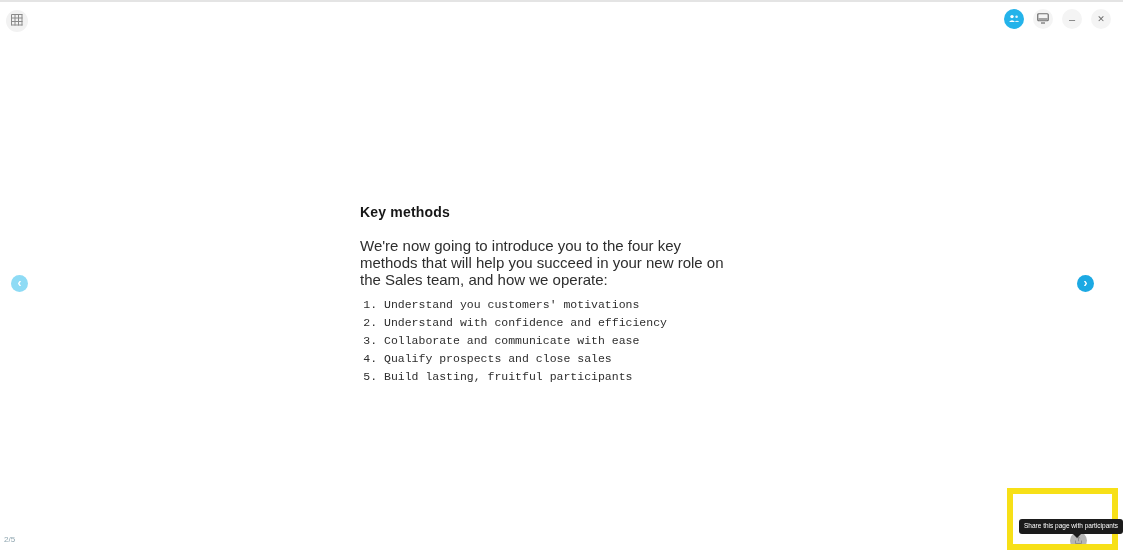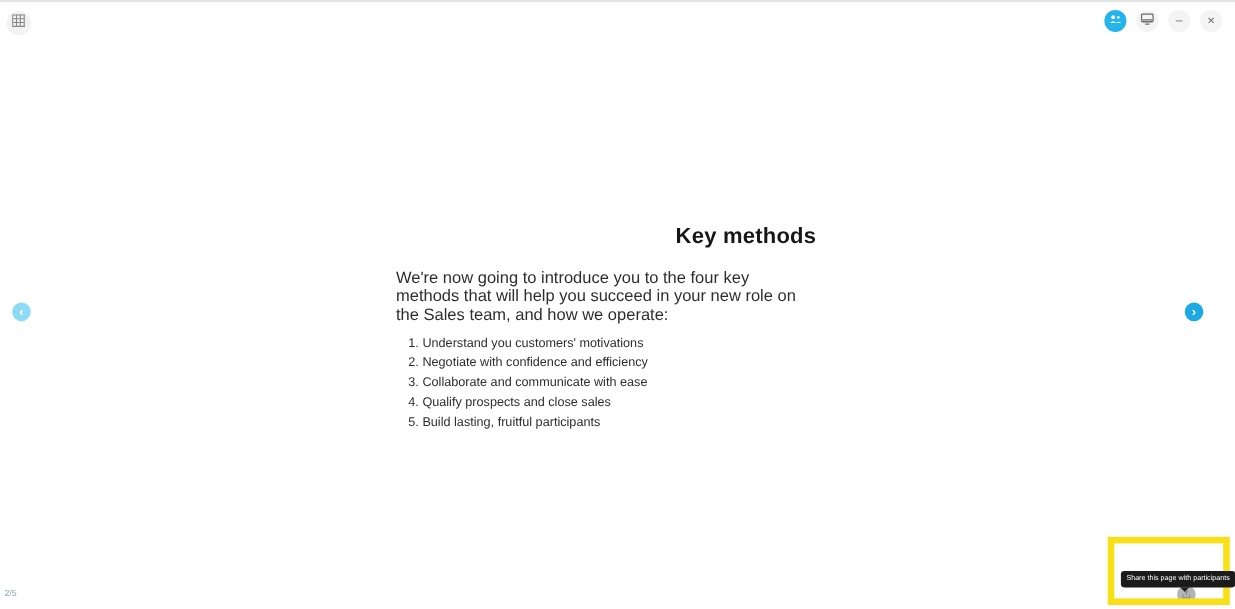--- a/index.html
+++ b/index.html
@@ -31,26 +31,26 @@
     color: #6d6d6d; font-size: 11px; line-height: 1; cursor: pointer;
   }
   .ctrl.badge { background: #24b3ea; color: #ffffff; }
 
   
   .slide {
     position: absolute; left: 360px; top: 202px; width: 382px;
     color: #2b2b2b;
   }
   .slide h1 {
-    font-size: 20px; font-weight: bold; color: #171717;
-    letter-spacing: 0.2px; margin-bottom: 17px; text-align: right;
+    font-size: 14px; font-weight: bold; color: #171717;
+    letter-spacing: 0.2px; margin-bottom: 17px;
   }
   .slide p { font-size: 15px; line-height: 17px; color: #2e2e2e; }
   .slide ol { margin: 10px 0 0 0; padding-left: 24px; font-size: 11.5px; color: #2e2e2e; }
-  .slide ol li { margin-bottom: 3.5px; line-height: 14.5px; }
+  .slide ol li { margin-bottom: 3.5px; line-height: 14.5px; font-family: Liberation Mono, monospace; }
 
   
   .nav-arrow {
     position: absolute; top: 273px;
     width: 17px; height: 17px; border-radius: 50%;
     display: flex; align-items: center; justify-content: center;
     color: #ffffff; font-size: 12px; font-weight: bold; line-height: 1;
     cursor: pointer; padding-bottom: 1px;
   }
   .nav-prev { left: 11px; background: #8edbf5; }
@@ -139,21 +139,21 @@
     <div class="ctrl">
       <span style="font-size:9px;">✕</span>
     </div>
   </div>
 
   <div class="slide">
     <h1>Key methods</h1>
     <p>We're now going to introduce you to the four key methods that will help you succeed in your new role on the Sales team, and how we operate:</p>
     <ol>
       <li>Understand you customers' motivations</li>
-      <li>Negotiate with confidence and efficiency</li>
+      <li>Understand with confidence and efficiency</li>
       <li>Collaborate and communicate with ease</li>
       <li>Qualify prospects and close sales</li>
       <li>Build lasting, fruitful participants</li>
     </ol>
   </div>
 
   <div class="nav-arrow nav-prev">
     <span>‹</span>
   </div>
   <div class="nav-arrow nav-next">

